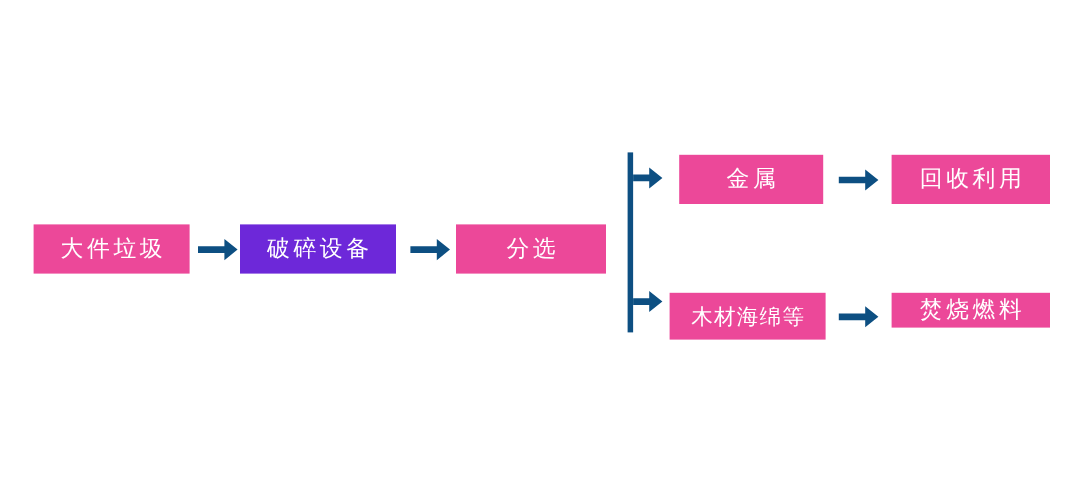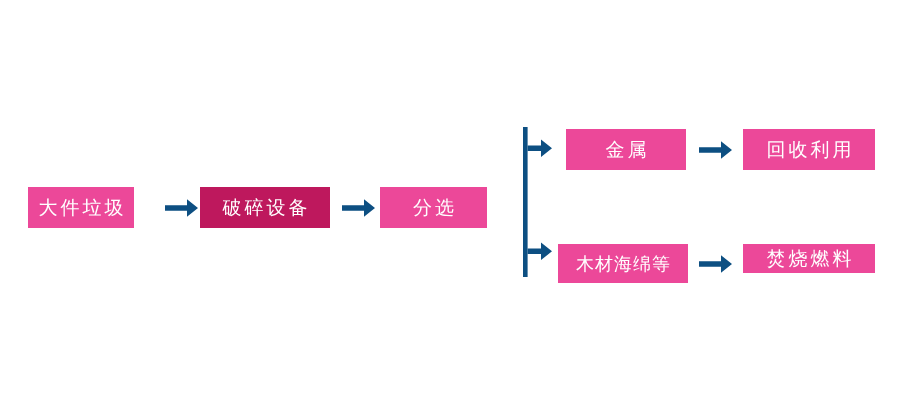--- a/index.html
+++ b/index.html
@@ -29,26 +29,26 @@
     color: #ffffff;
     font-size: 19px;
     line-height: 1;
     letter-spacing: 3px;
     text-indent: 3px;
     font-weight: 400;
     white-space: nowrap;
     user-select: none;
   }
   .node.blue  { background: #ec4899; }
-  .node.red   { background: #be185d; }
+  .node.red   { background: #6d28d9; }
 
   
-  .n-bulky     { left: 28px;  top: 187px; width: 106px; height: 41px; }
+  .n-bulky     { left: 28px;  top: 187px; width: 130px; height: 41px; }
   .n-crusher   { left: 200px; top: 187px; width: 130px; height: 41px; }
-  .n-sorting   { left: 380px; top: 187px; width: 107px; height: 41px; }
+  .n-sorting   { left: 380px; top: 187px; width: 125px; height: 41px; }
 
   
   .n-metal     { left: 566px; top: 129px; width: 120px; height: 41px; }
   .n-recycle   { left: 743px; top: 129px; width: 132px; height: 41px; }
 
   
   .n-wood      { left: 558px; top: 244px; width: 130px; height: 39px; font-size: 18px; letter-spacing: 1px; text-indent: 1px; }
   .n-fuel      { left: 743px; top: 244px; width: 132px; height: 29px; }
 
   

